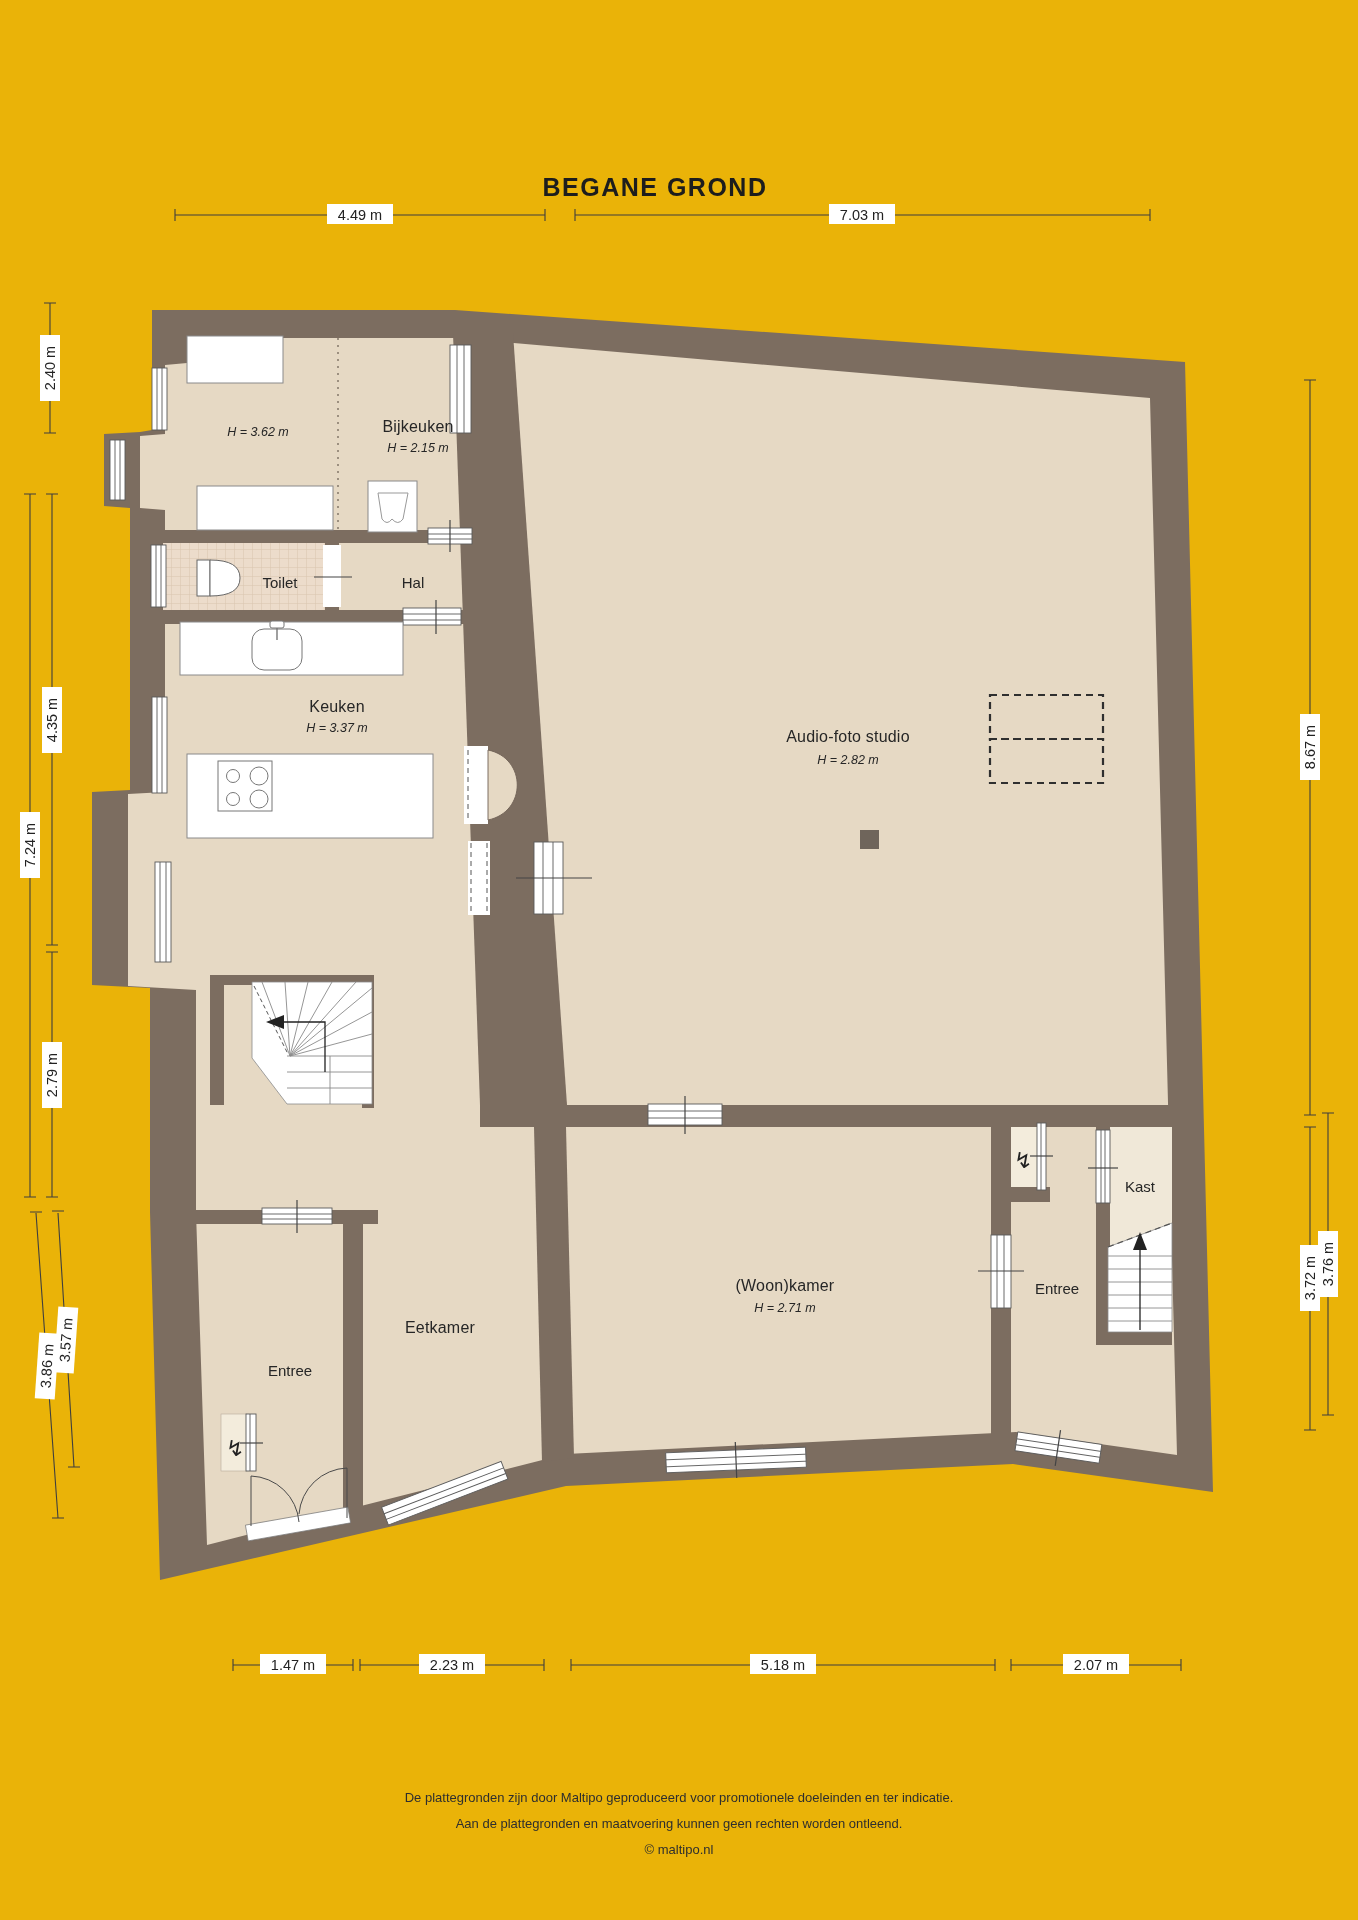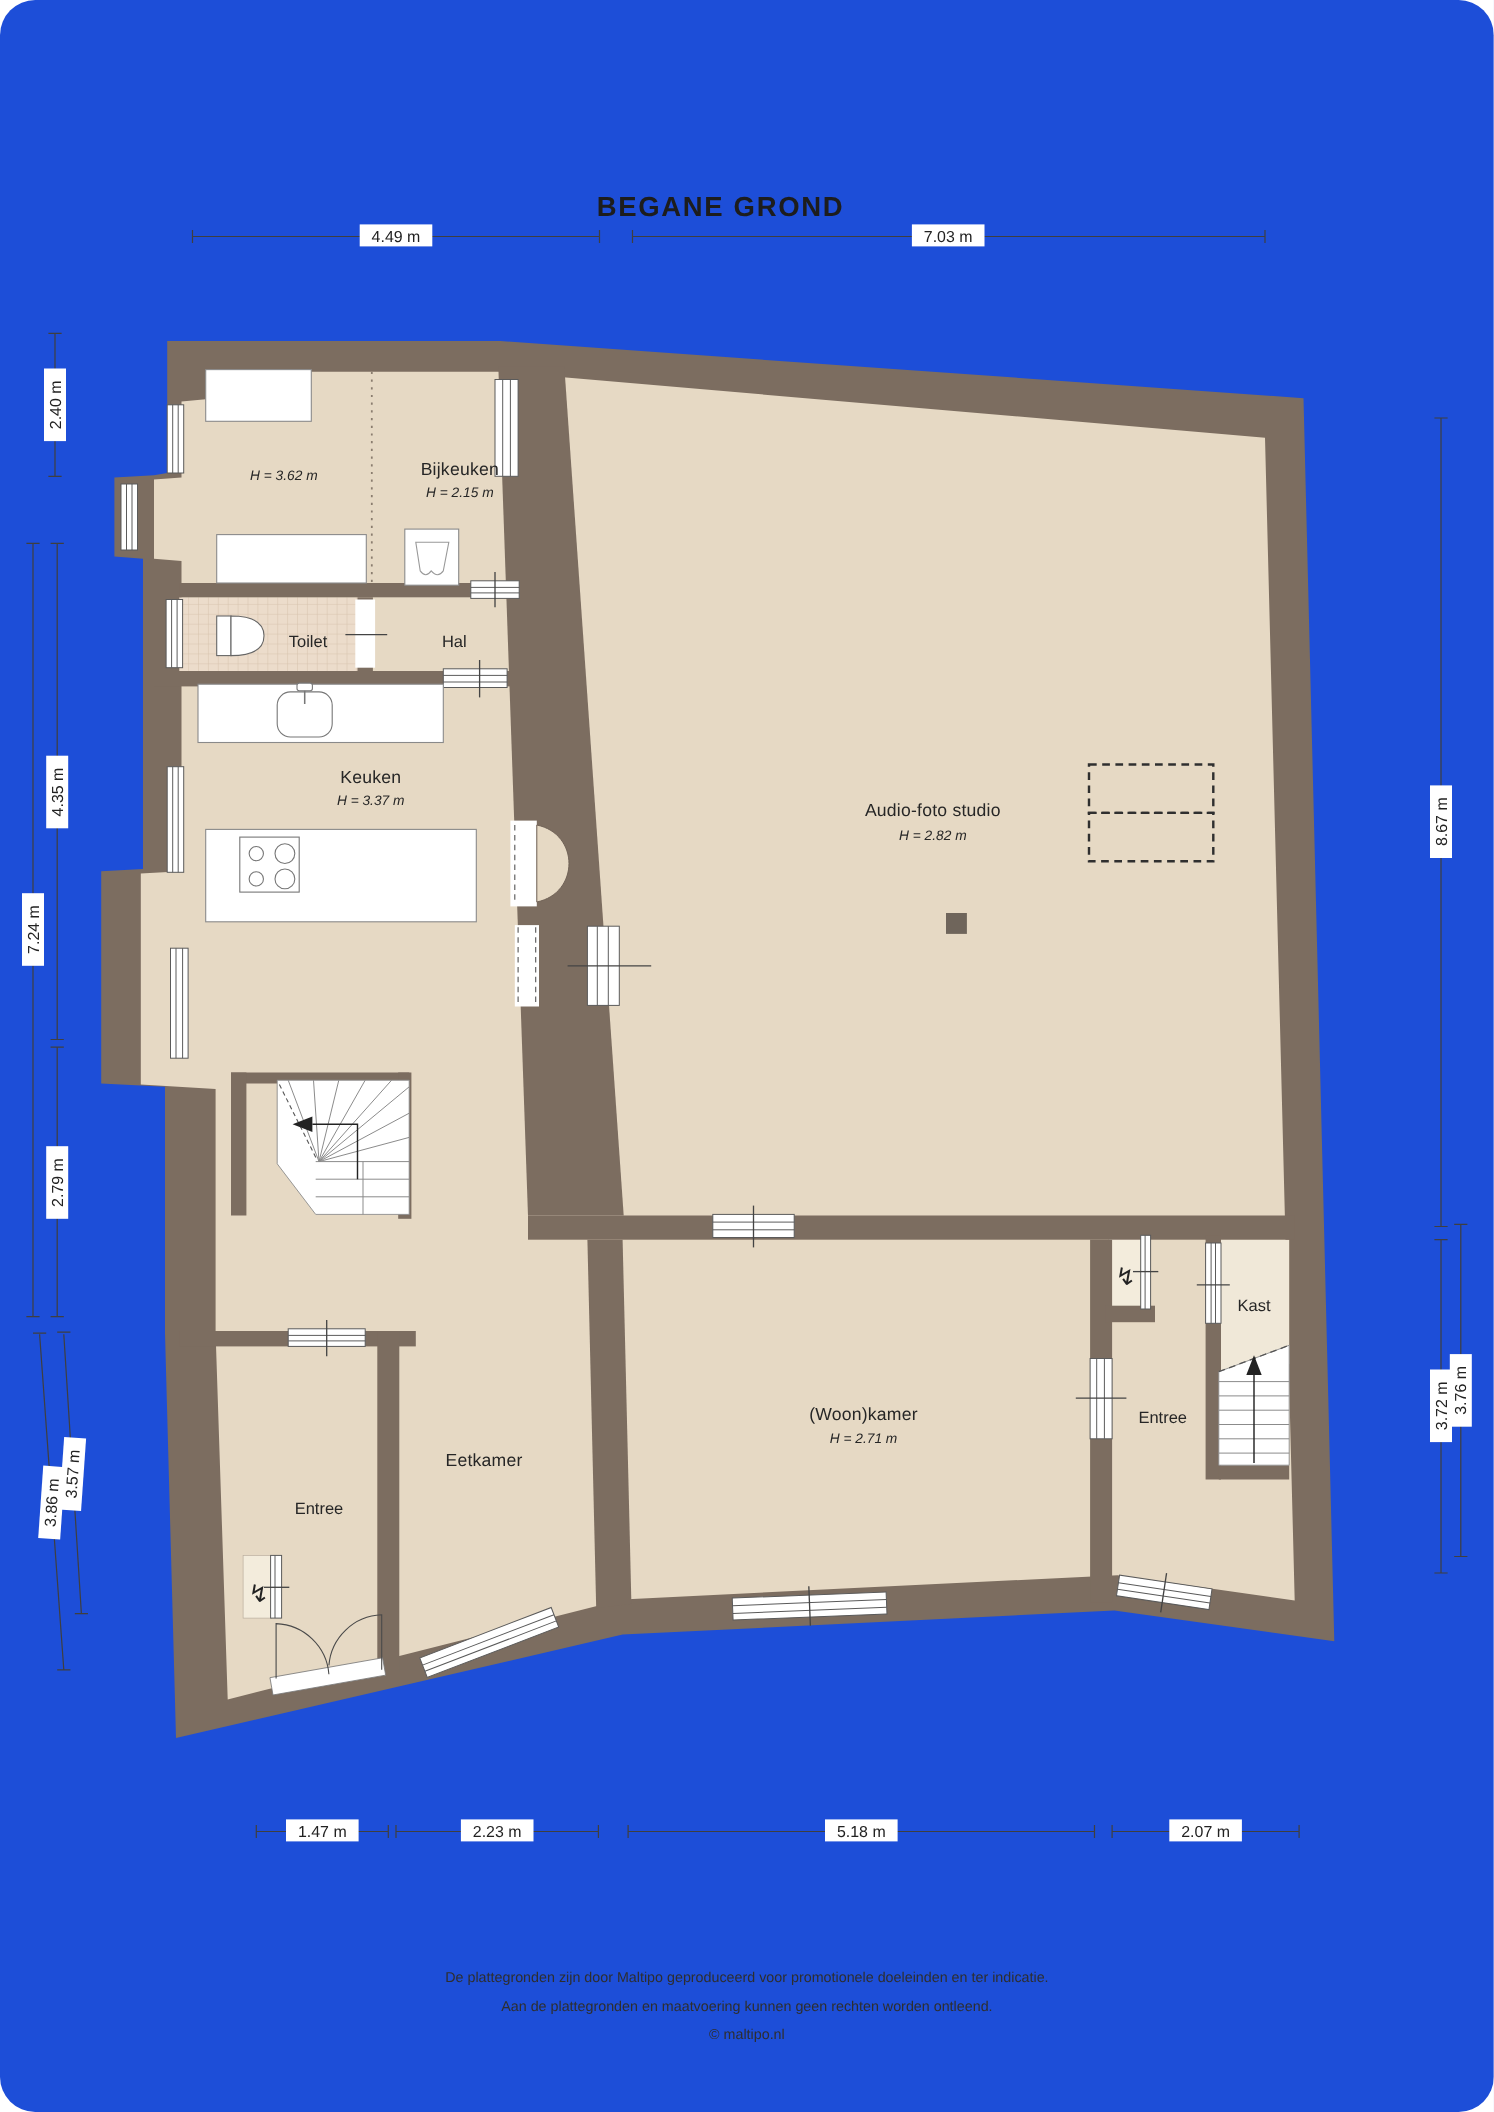--- a/index.html
+++ b/index.html
@@ -1,17 +1,17 @@
 <!DOCTYPE html>
 <html><head>
 <meta charset="utf-8">
 <style>
   html,body{margin:0;padding:0;background:#ffffff;}
-  .page{width:1358px;height:1920px;position:relative;margin:0 auto;background:#1d4ed8;
-        font-family:"Liberation Sans", sans-serif;border-radius:32px;}
+  .page{width:1358px;height:1920px;position:relative;margin:0 auto;background:#eab308;
+        font-family:"Liberation Sans", sans-serif;}
   svg{display:block;}
   text{fill:#262626;}
   .title{font-size:25px;letter-spacing:1.5px;font-weight:600;fill:#1d1d1d;}
   .room{font-size:16px;letter-spacing:.2px;}
   .room-sm{font-size:15px;}
   .hlabel{font-size:12.5px;font-style:italic;}
   .dim{font-size:14.5px;fill:#222;}
   .footer{font-size:13px;fill:#2e2e2e;}
   .zap{font-size:22px;fill:#222;}
   .dimline{stroke:#3f3f3f;stroke-width:1.1;fill:none;}

